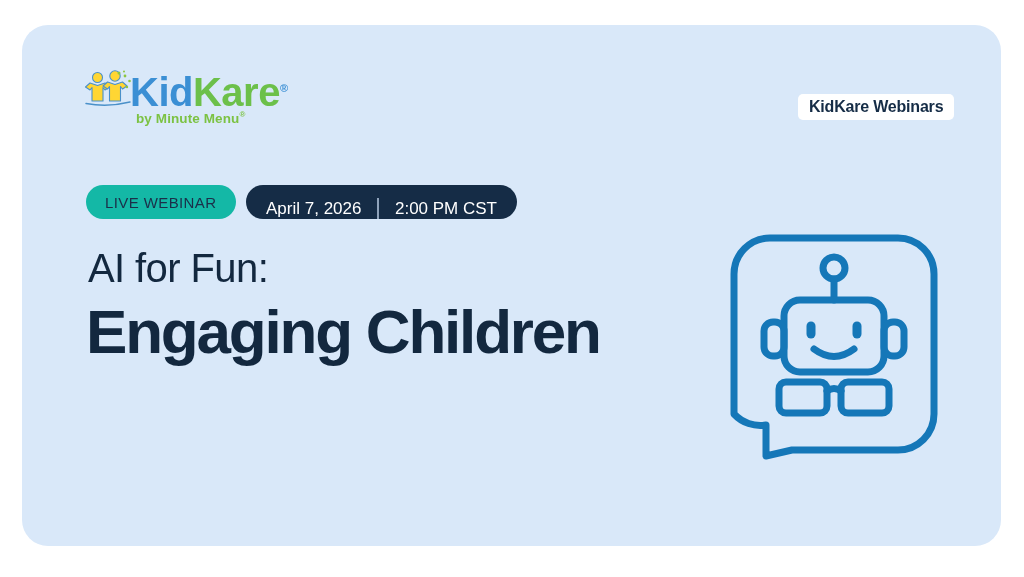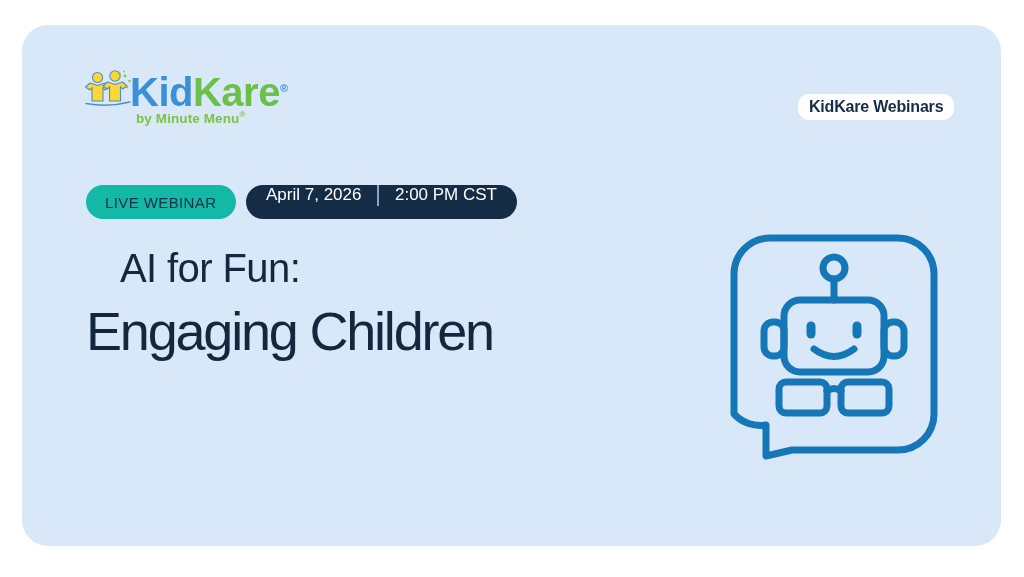--- a/index.html
+++ b/index.html
@@ -109,21 +109,21 @@
   }
   .tmt-text .b { font-weight: bold; }
   .tmt-text .l { font-weight: normal; }
 
   .tmt-sub {
     position: absolute;
     left: 798px;
     top: 94px;
     height: 26px;
     background: #ffffff;
-    border-radius: 11px;
+    border-radius: 5px;
     display: flex;
     align-items: center;
     padding: 0 11px;
     font-size: 16px;
     font-weight: bold;
     letter-spacing: -0.2px;
     color: #152c46;
     white-space: nowrap;
   }
 
@@ -146,21 +146,21 @@
     white-space: nowrap;
   }
   .pill-when {
     position: absolute;
     left: 246px;
     top: 185px;
     height: 34px;
     background: #152c46;
     border-radius: 17px;
     display: flex;
-    align-items: flex-start;
+    align-items: flex-end;
     padding: 0 20px;
     box-sizing: border-box;
     color: #ffffff;
     font-size: 17px;
     white-space: nowrap;
   }
   .pill-when .sep {
     display: inline-block;
     width: 1.5px;
     height: 21px;
@@ -171,28 +171,27 @@
   
   .eyebrow {
     position: absolute;
     left: 88px;
     top: 246px;
     font-size: 40px;
     font-weight: normal;
     letter-spacing: -0.6px;
     color: #13283f;
     white-space: nowrap;
-    margin-left: 32px;
   }
   .headline {
     position: absolute;
     left: 86px;
     top: 297px;
-    font-size: 54px;
-    font-weight: normal;
+    font-size: 62px;
+    font-weight: bold;
     line-height: 69px;
     letter-spacing: -2.2px;
     color: #13283f;
     white-space: nowrap;
   }
 
   
   .robot {
     position: absolute;
     left: 726px;

